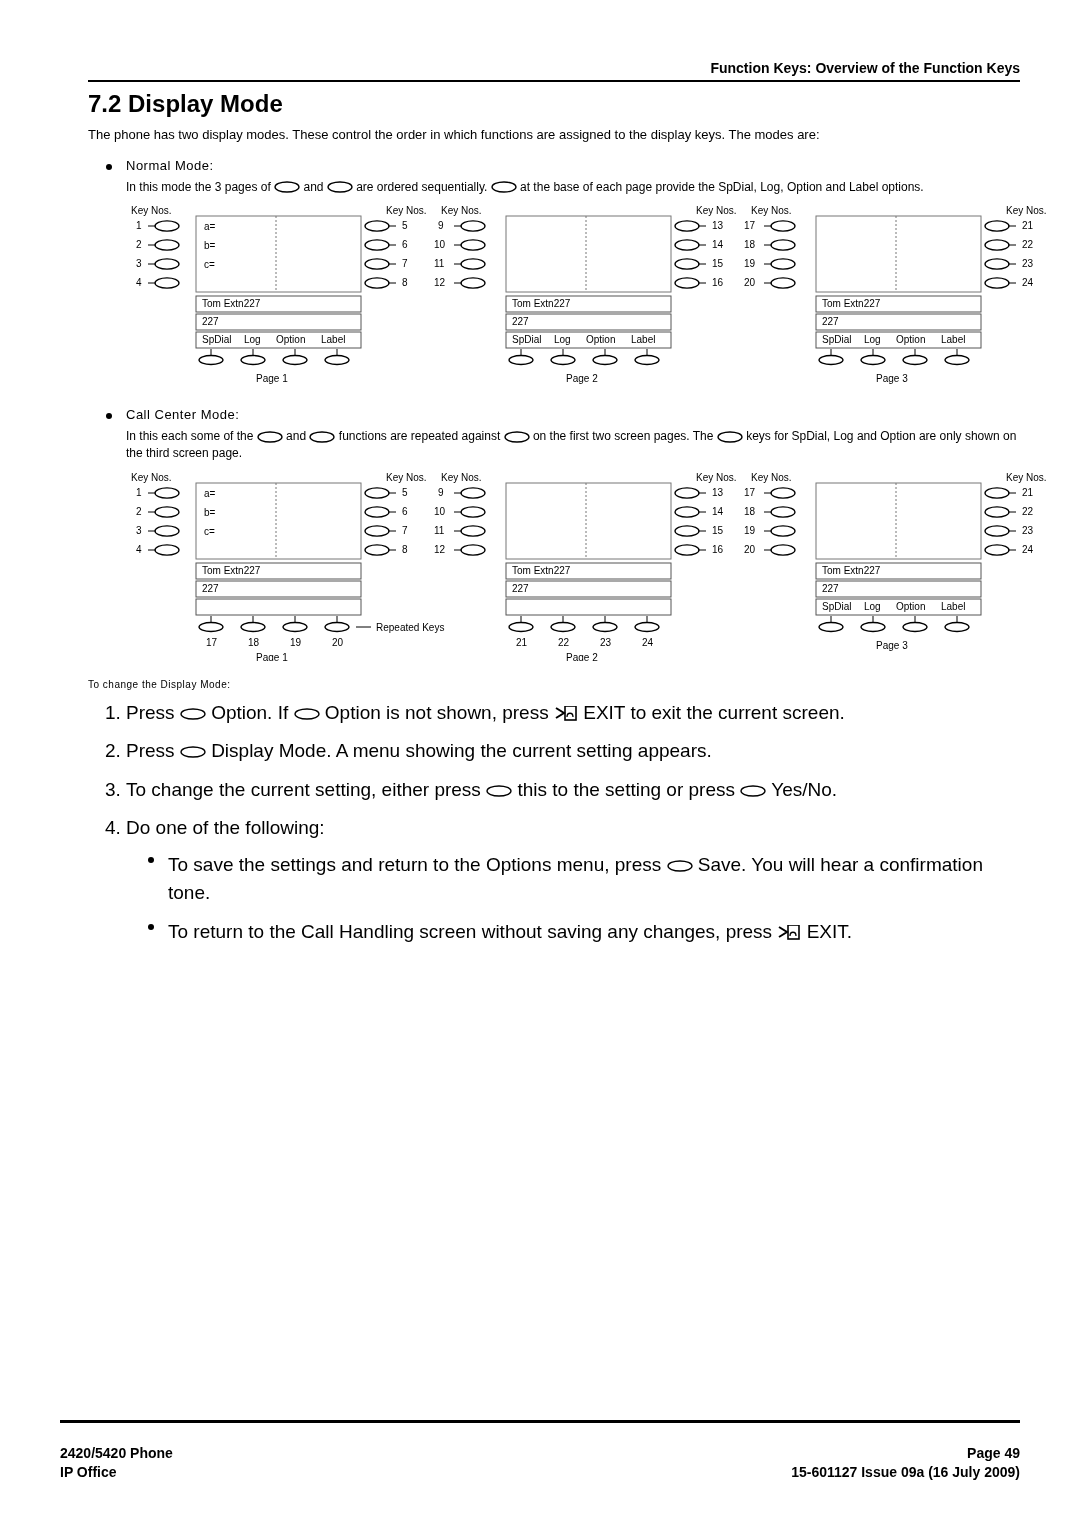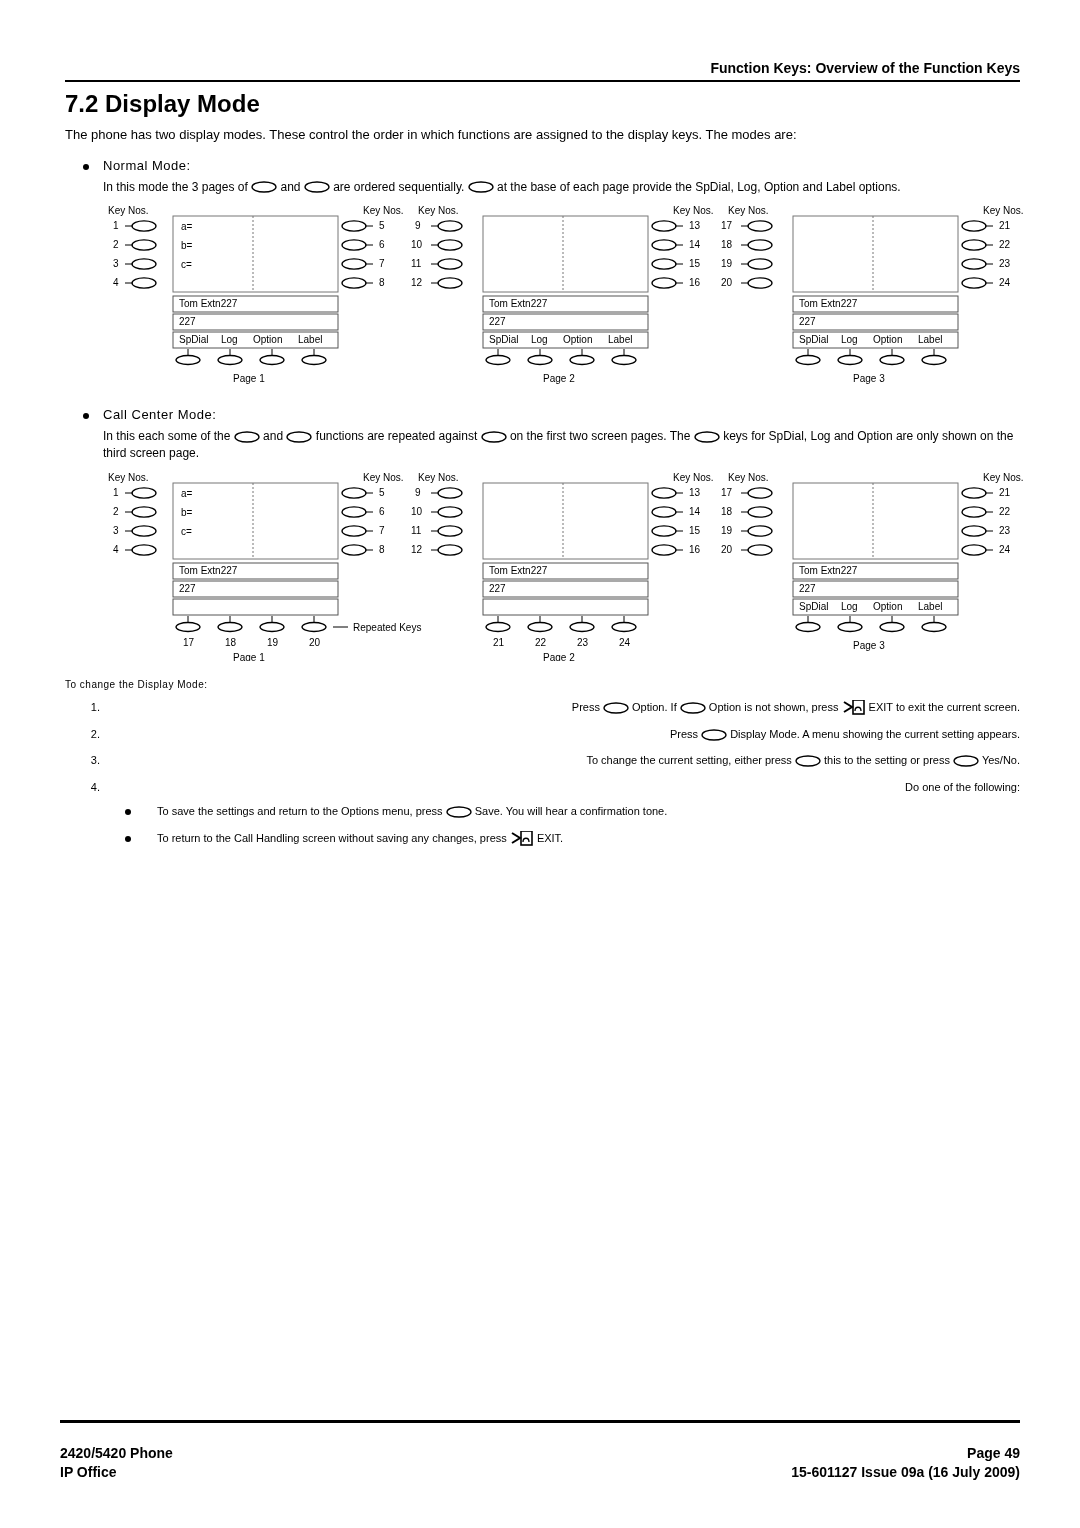--- a/index.html
+++ b/index.html
@@ -5,21 +5,21 @@
   * { margin: 0; padding: 0; box-sizing: border-box; }
   body {
     font-family: Arial, Helvetica, sans-serif;
     background: #fff;
     width: 1080px;
     height: 1528px;
     position: relative;
     color: #000;
   }
   .page {
-    padding: 60px 60px 0 65px;
+    padding: 60px 60px 0 88px;
   }
   .header-right {
     text-align: right;
     font-size: 14px;
     font-weight: bold;
     border-bottom: 2px solid #000;
     padding-bottom: 4px;
     margin-bottom: 8px;
   }
   h1.section-title {
@@ -59,36 +59,34 @@
   }
   .diagram svg { display:block; }
   .subhead {
     font-size: 10px;
     letter-spacing: 0.5px;
     margin: 14px 0 9px 0;
   }
   ol.steps {
     list-style: decimal;
     margin-left: 38px;
-    font-size: 11px;
-    text-align: right;
+    font-size: 19px;
   }
   ol.steps > li {
     margin-bottom: 10px;
     line-height: 1.5;
   }
   ul.inner {
     list-style: none;
     margin: 8px 0 0 22px;
   }
   ul.inner li {
     display: flex;
     align-items: flex-start;
     margin-bottom: 10px;
-    gap: 12px;
   }
   ul.inner li .bullet-dot { margin: 6px 14px 0 0; }
   .footer {
     position: absolute;
     left: 60px; right: 60px; bottom: 46px;
     border-top: 3px solid #000;
     padding-top: 21px;
     display: flex;
     justify-content: space-between;
     font-size: 14px;

